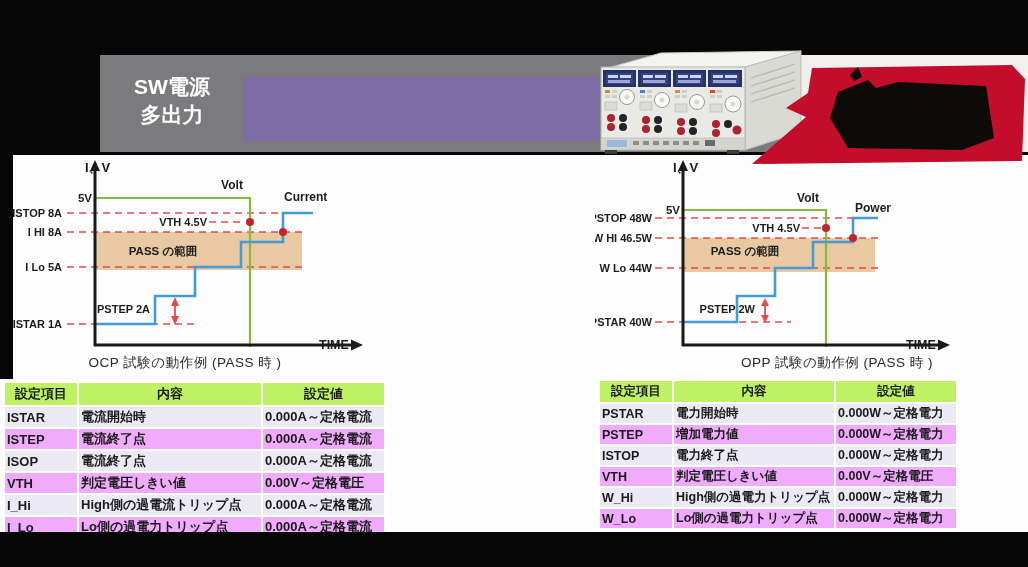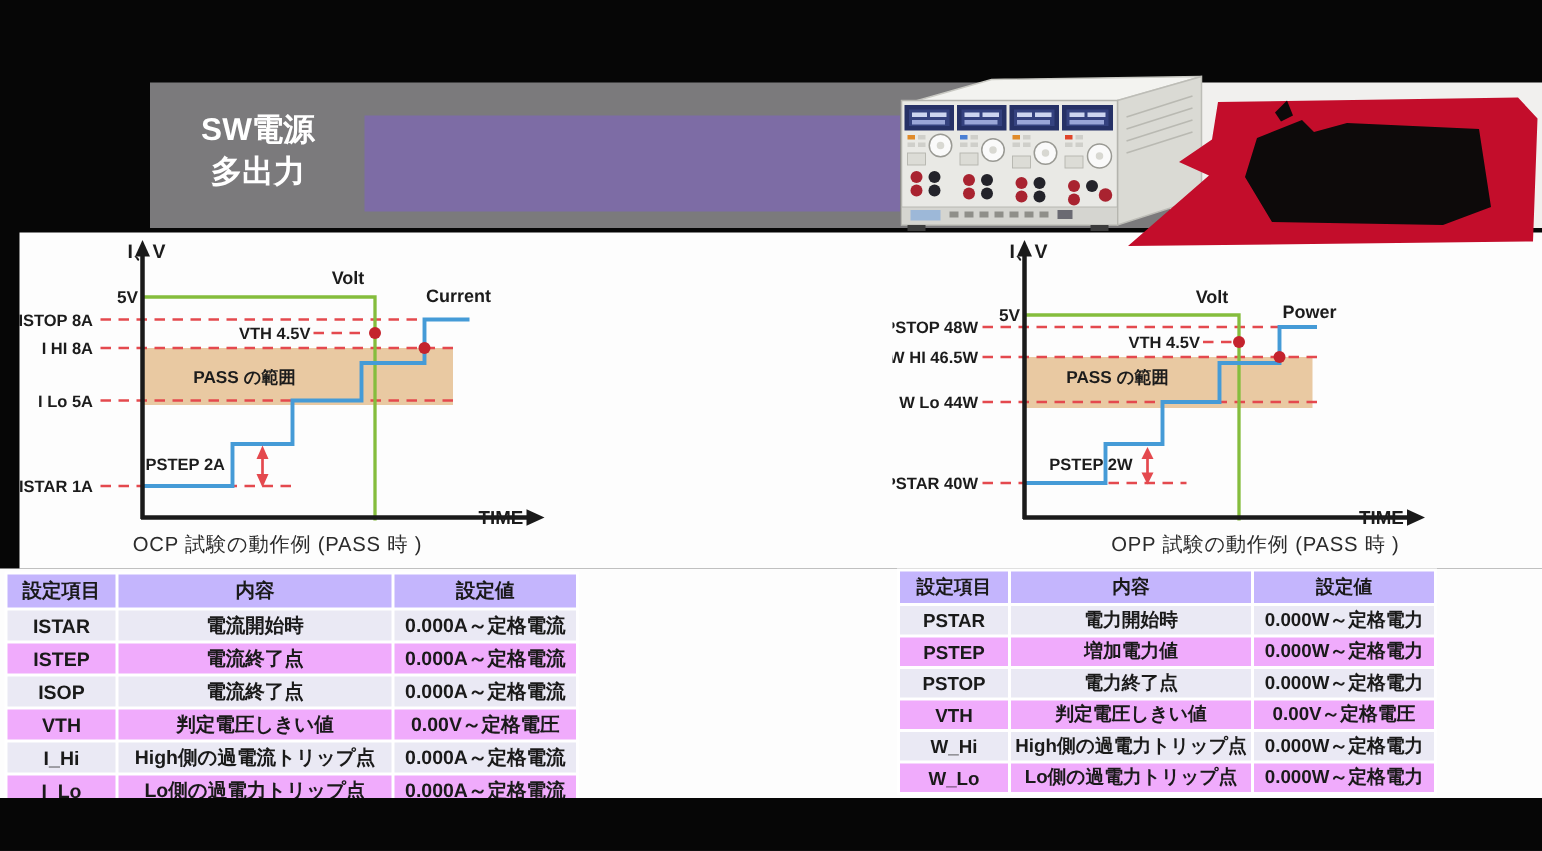--- a/index.html
+++ b/index.html
@@ -36,25 +36,25 @@
   .t-red{fill:#e0383e;}
   .t-pass{fill:#3b3b3b;}
   
   .settings-table{
     position:absolute;z-index:5;border-collapse:separate;border-spacing:2px;
     table-layout:fixed;background:#ffffff;
   }
   .tbl-left{left:3px;top:381px;width:375px;font-size:13px;}
   .tbl-right{left:598px;top:379px;width:352px;font-size:12.5px;}
   .settings-table th{
-    background:#c4b5fd;color:#1a1a1a;font-weight:bold;text-align:center;
+    background:#bef264;color:#1a1a1a;font-weight:bold;text-align:center;
     padding:2px 2px;height:16px;
   }
   .settings-table td{
-    color:#1a1a1a;font-weight:bold;text-align:center;padding:1px 2px;height:16px;
+    color:#1a1a1a;font-weight:bold;padding:1px 2px;height:16px;
     white-space:nowrap;overflow:hidden;
   }
   .settings-table tr.odd td{background:#eae9f4;}
   .settings-table tr.even td{background:#f0abfc;}
   .tbl-left col.c1{width:72px;} .tbl-left col.c2{width:182px;} .tbl-left col.c3{width:121px;}
   .tbl-right col.c1{width:72px;} .tbl-right col.c2{width:160px;} .tbl-right col.c3{width:120px;}
 </style>
 </head>
 <body>
 
@@ -320,21 +320,21 @@
       <td>PSTAR</td>
       <td>電力開始時</td>
       <td>0.000W～定格電力</td>
     </tr>
     <tr class="even">
       <td>PSTEP</td>
       <td>増加電力値</td>
       <td>0.000W～定格電力</td>
     </tr>
     <tr class="odd">
-      <td>PSTOP</td>
+      <td>ISTOP</td>
       <td>電力終了点</td>
       <td>0.000W～定格電力</td>
     </tr>
     <tr class="even">
       <td>VTH</td>
       <td>判定電圧しきい値</td>
       <td>0.00V～定格電圧</td>
     </tr>
     <tr class="odd">
       <td>W_Hi</td>

